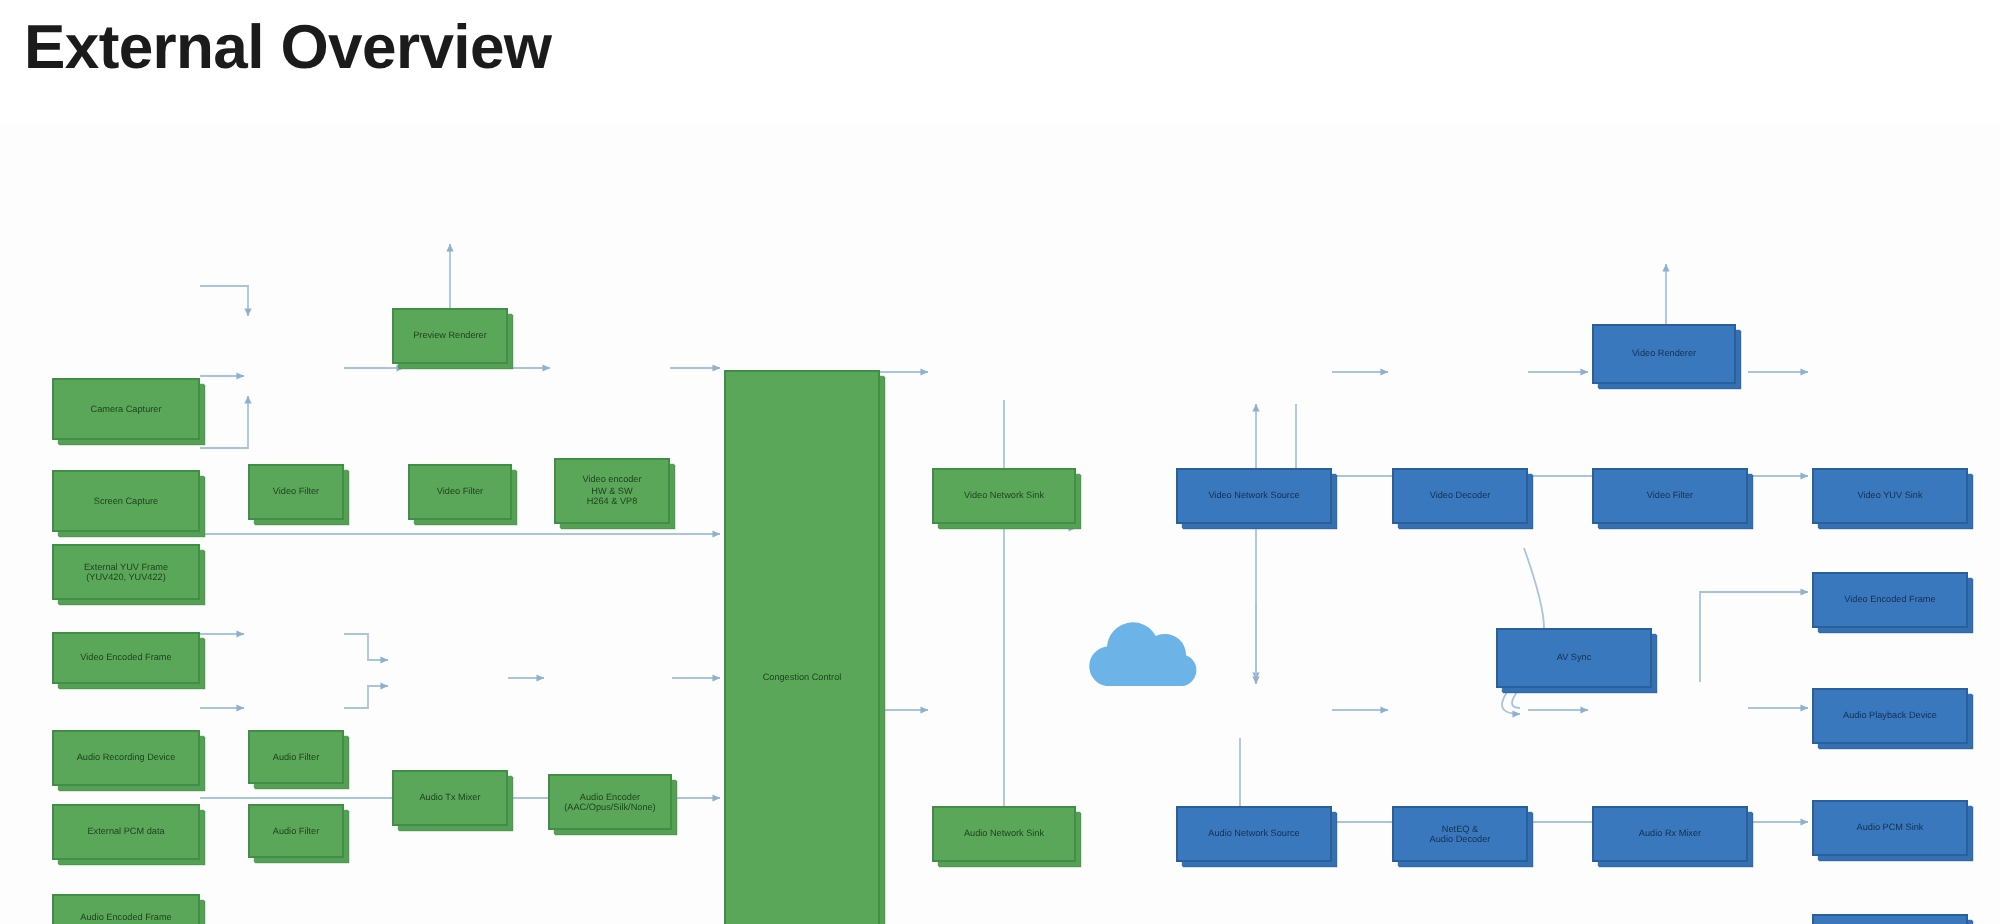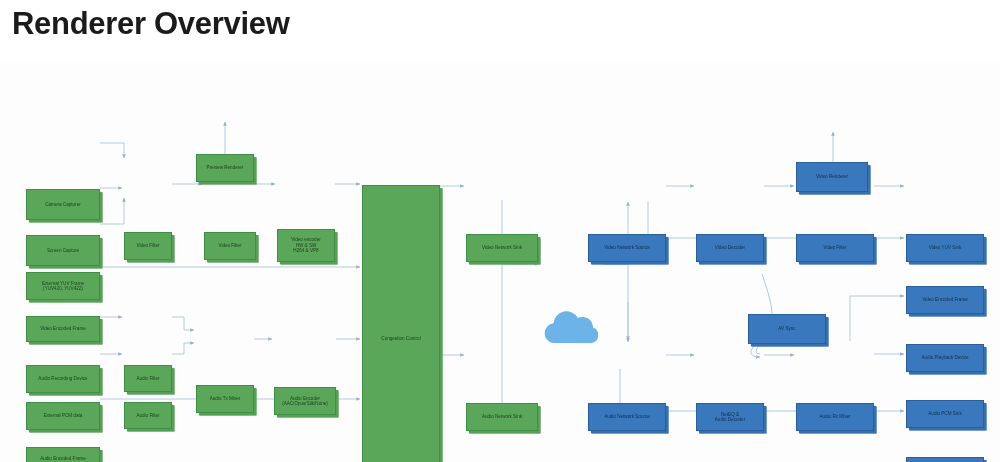--- a/index.html
+++ b/index.html
@@ -67,21 +67,21 @@
     box-shadow: 2.5px 2.5px 0 -0.4px #3570b2, 3px 3px 0 -0.4px #2f68a8;
   }
   .cloud {
     position: absolute;
     z-index: 3;
   }
 </style>
 </head>
 <body>
 
-<div id="page-title">Renderer Overview</div>
+<div id="page-title">External Overview</div>
 
 <div id="canvas">
 
   <svg id="wires" viewBox="0 0 1000 400">
     <defs>
       <marker id="ah" markerWidth="5" markerHeight="5" refX="4.2" refY="2" orient="auto">
         <path d="M0,0 L4.4,2 L0,4 z" fill="#8fb0cf"></path>
       </marker>
     </defs>
     <g stroke="#a9c4dd" stroke-width="0.9" fill="none" marker-end="url(#ah)">

